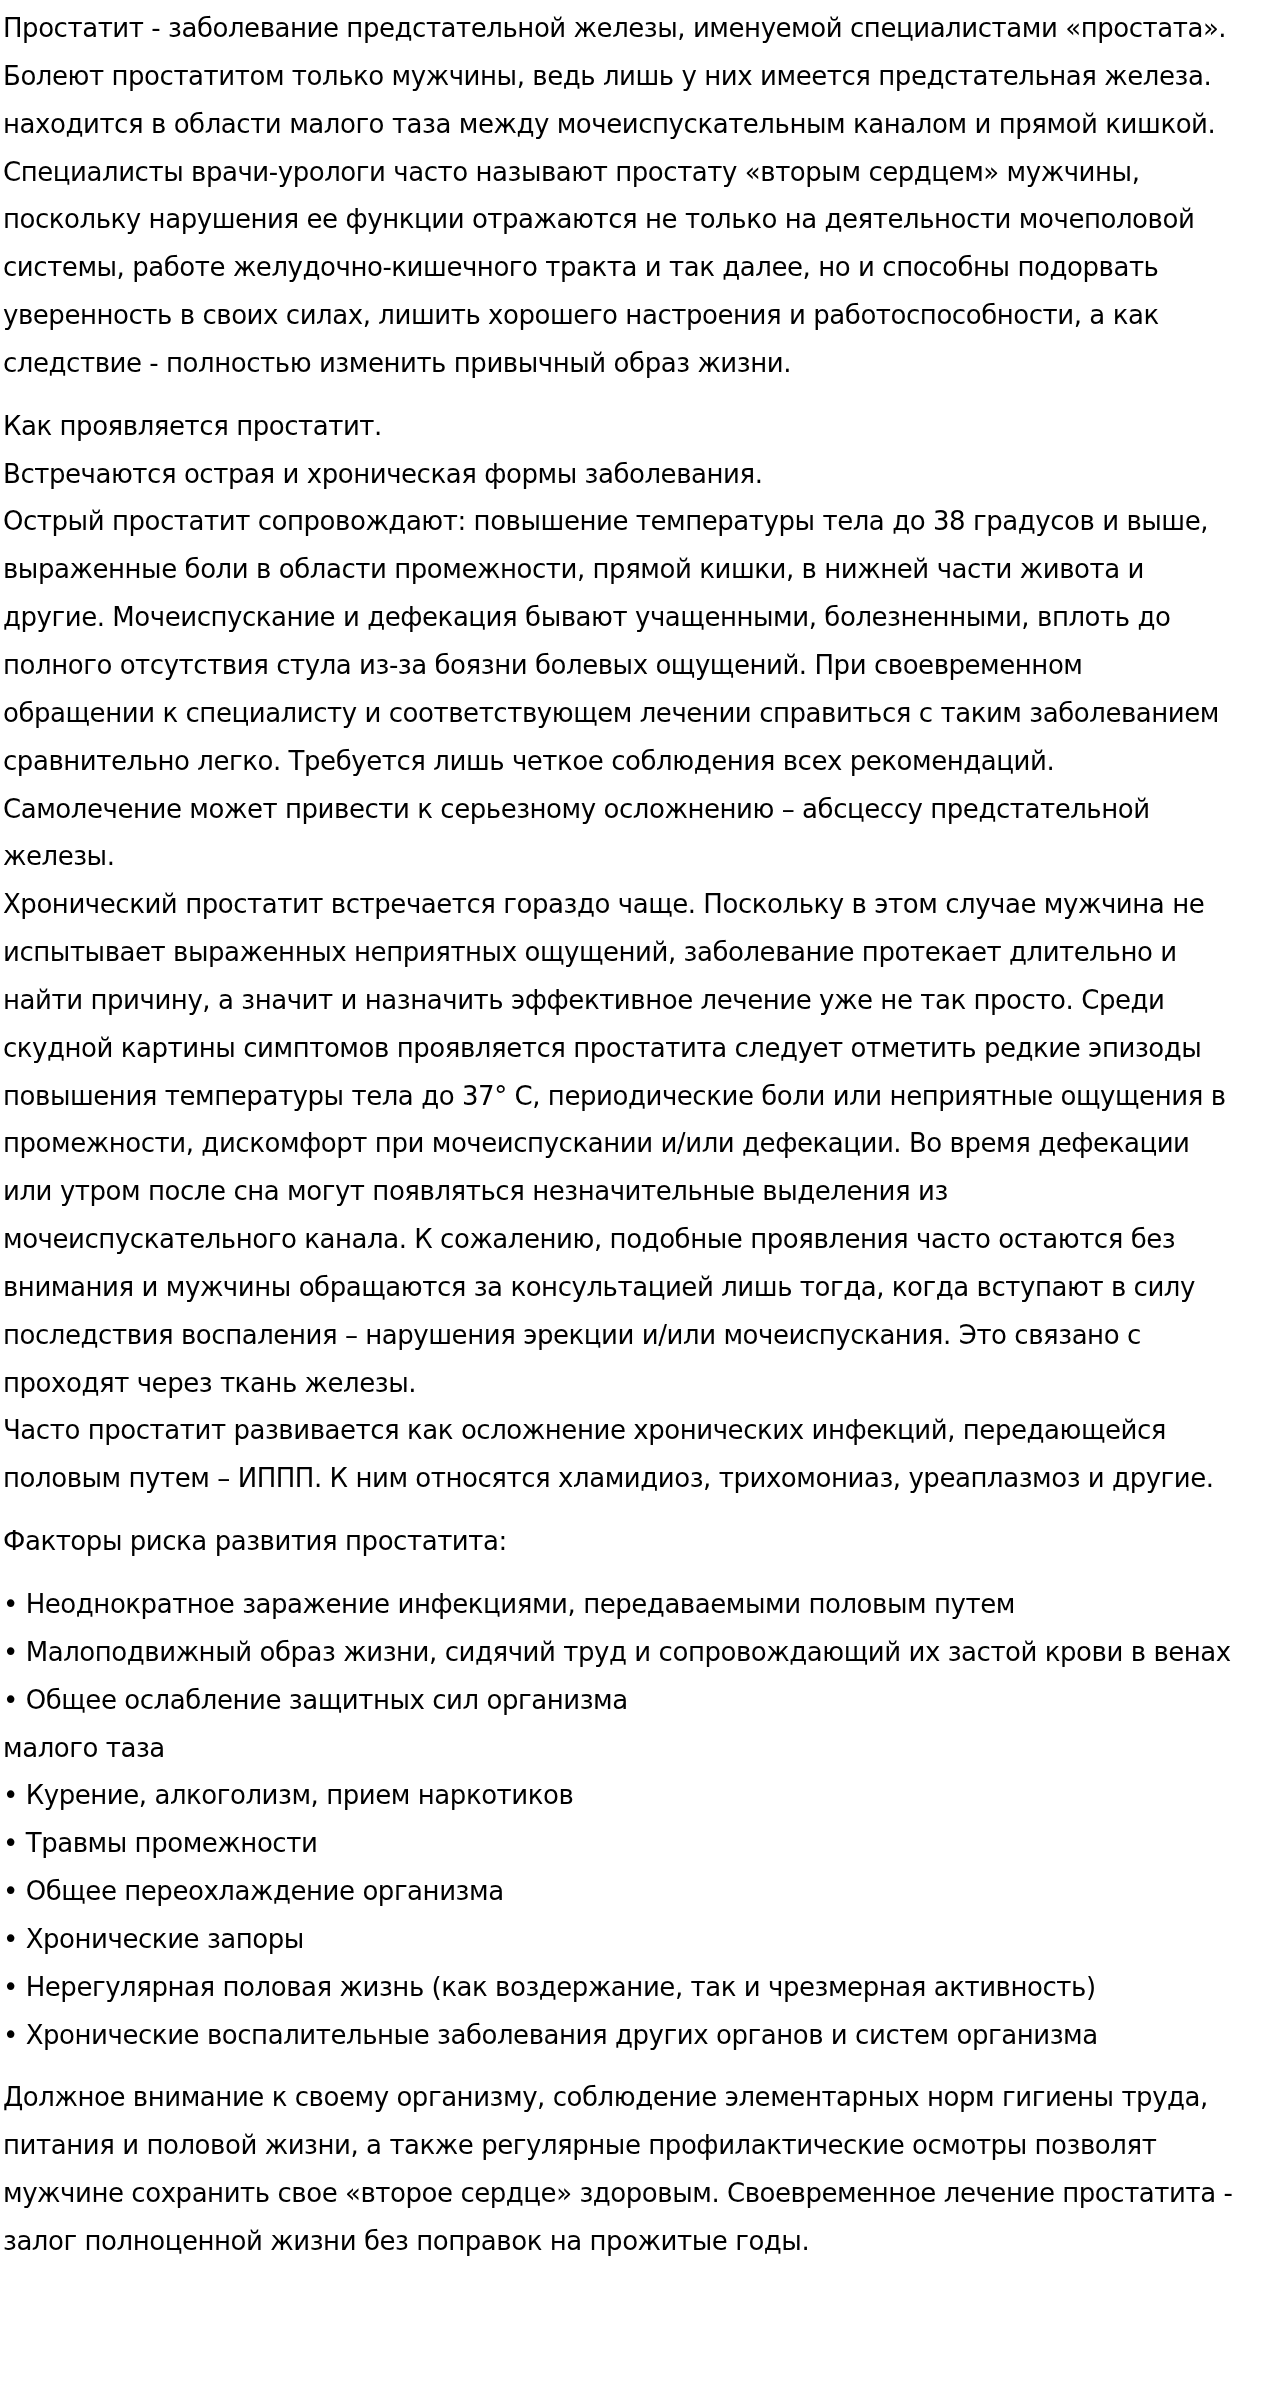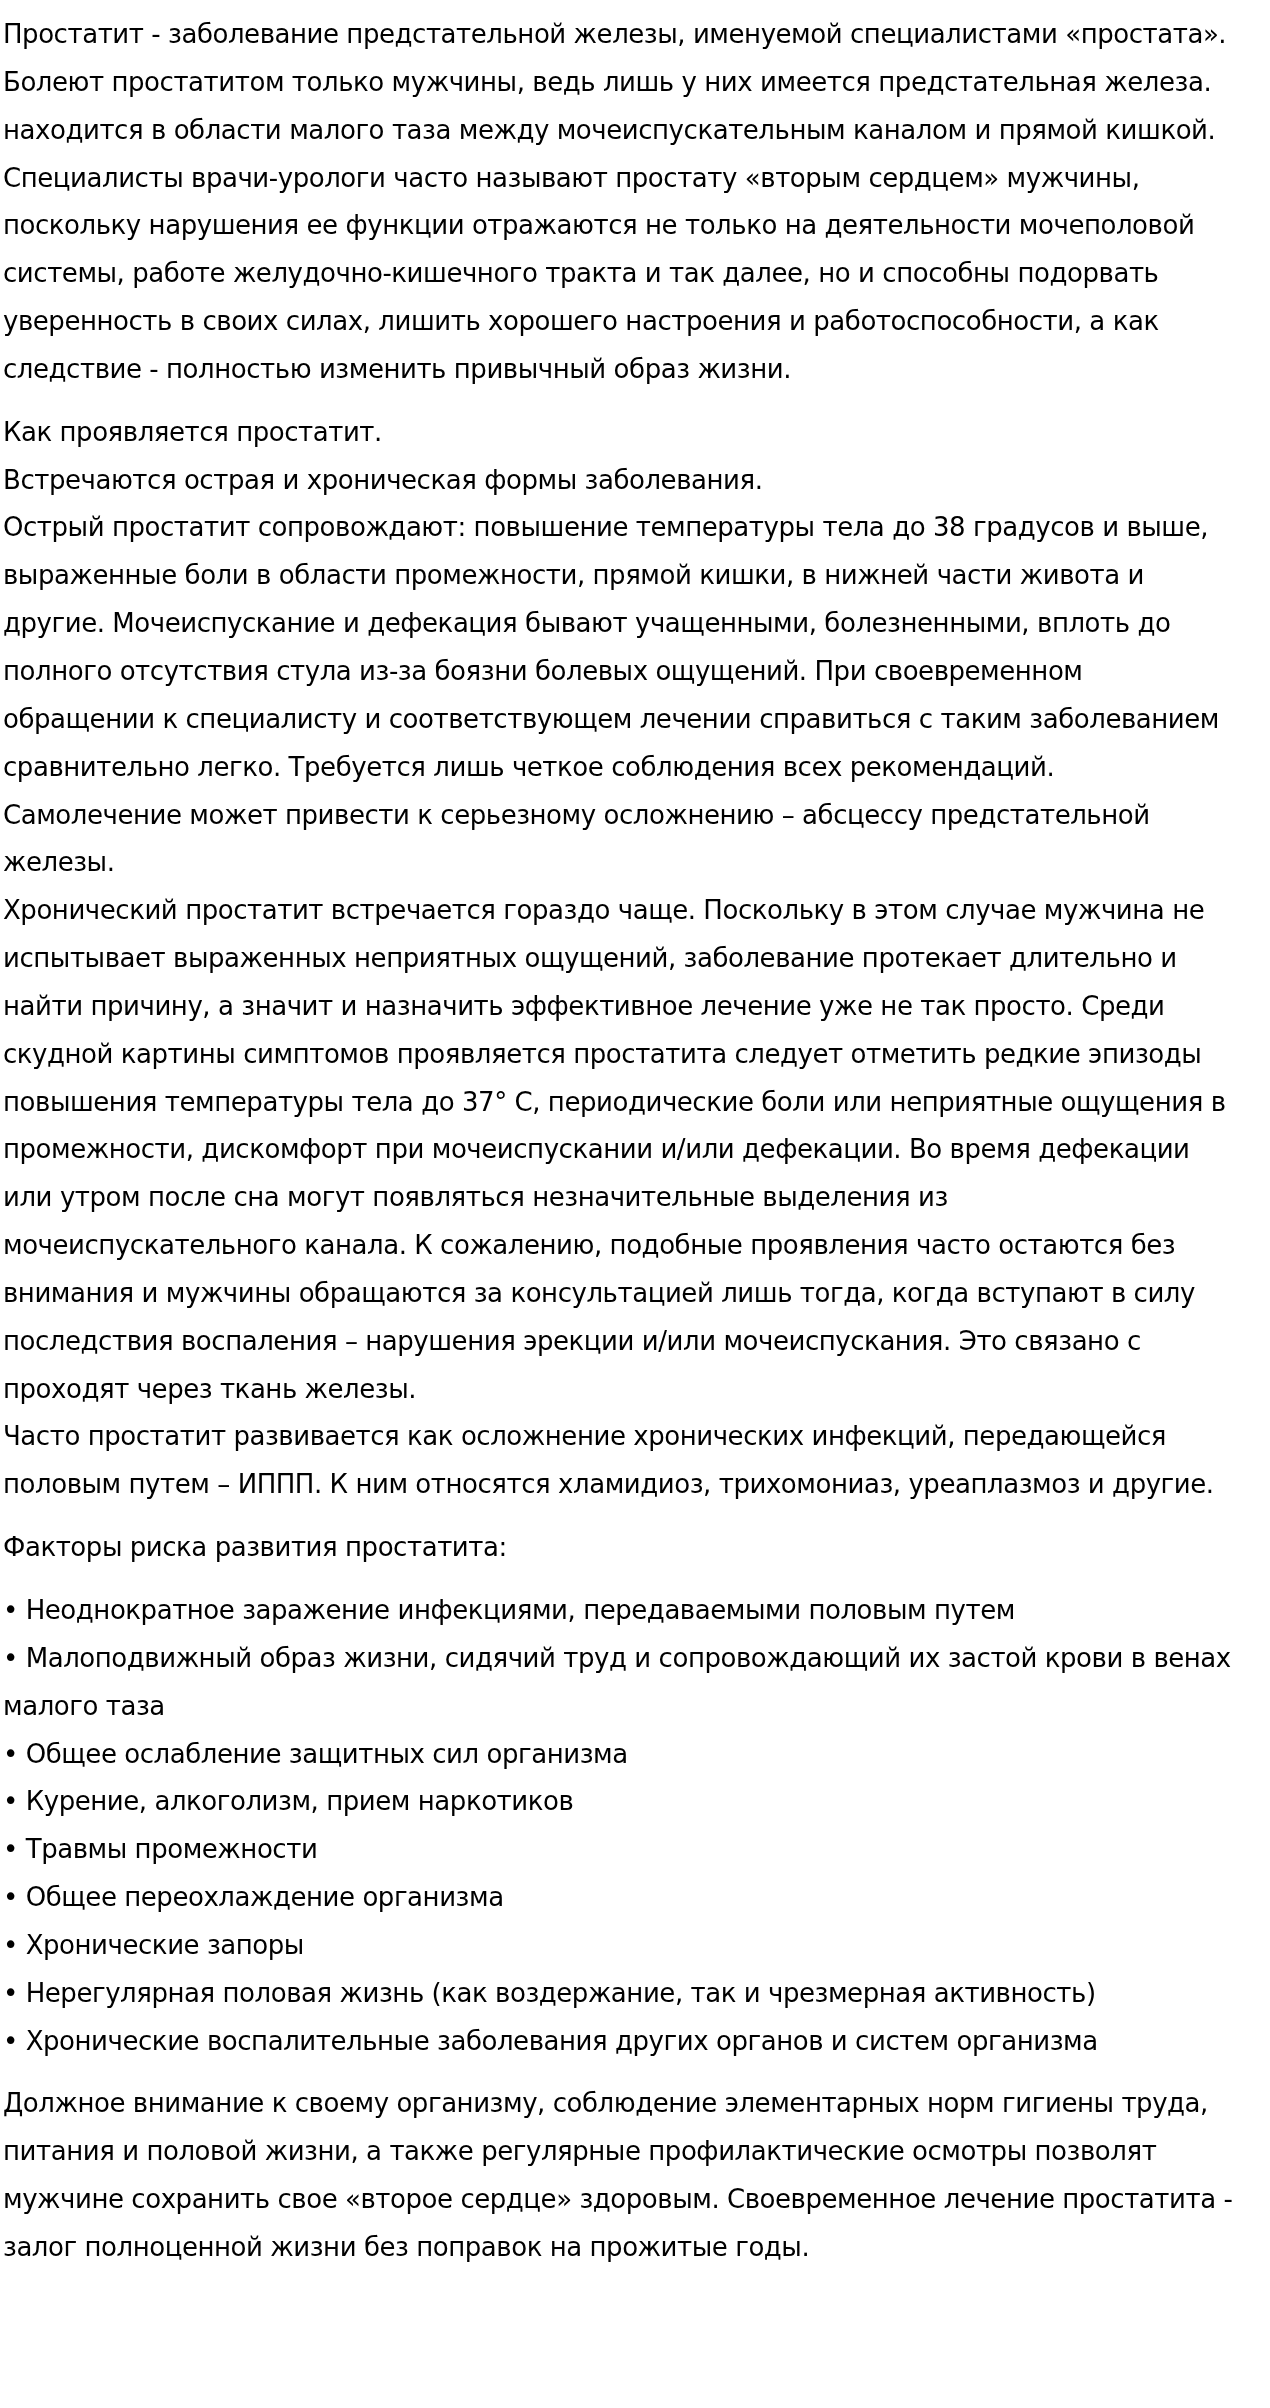--- a/index.html
+++ b/index.html
@@ -8,21 +8,21 @@
     background: #ffffff;
   }
   body {
     width: 1270px;
     height: 2408px;
     overflow: hidden;
     color: #000000;
     font-family: "DejaVu Sans", "Liberation Sans", sans-serif;
   }
   .doc {
-    padding: 11px 4px 0 3px;
+    padding: 5px 4px 0 3px;
   }
   .block { }
   .block + .block {
     margin-top: 15px;
   }
   .line {
     font-size: 26px;
     line-height: 47.85px;
     letter-spacing: -0.45px;
     white-space: pre;
@@ -66,22 +66,22 @@
       <div class="line">проходят через ткань железы.</div>
       <div class="line">Часто простатит развивается как осложнение хронических инфекций, передающейся</div>
       <div class="line">половым путем – ИППП. К ним относятся хламидиоз, трихомониаз, уреаплазмоз и другие.</div>
     </section>
   <section class="block">
       <div class="line">Факторы риска развития простатита:</div>
     </section>
   <section class="block">
       <div class="line">• Неоднократное заражение инфекциями, передаваемыми половым путем</div>
       <div class="line">• Малоподвижный образ жизни, сидячий труд и сопровождающий их застой крови в венах</div>
+      <div class="line">• Общее ослабление защитных сил организма</div>
       <div class="line">малого таза</div>
-      <div class="line">• Общее ослабление защитных сил организма</div>
       <div class="line">• Курение, алкоголизм, прием наркотиков</div>
       <div class="line">• Травмы промежности</div>
       <div class="line">• Общее переохлаждение организма</div>
       <div class="line">• Хронические запоры</div>
       <div class="line">• Нерегулярная половая жизнь (как воздержание, так и чрезмерная активность)</div>
       <div class="line">• Хронические воспалительные заболевания других органов и систем организма</div>
     </section>
   <section class="block">
       <div class="line">Должное внимание к своему организму, соблюдение элементарных норм гигиены труда,</div>
       <div class="line">питания и половой жизни, а также регулярные профилактические осмотры позволят</div>

